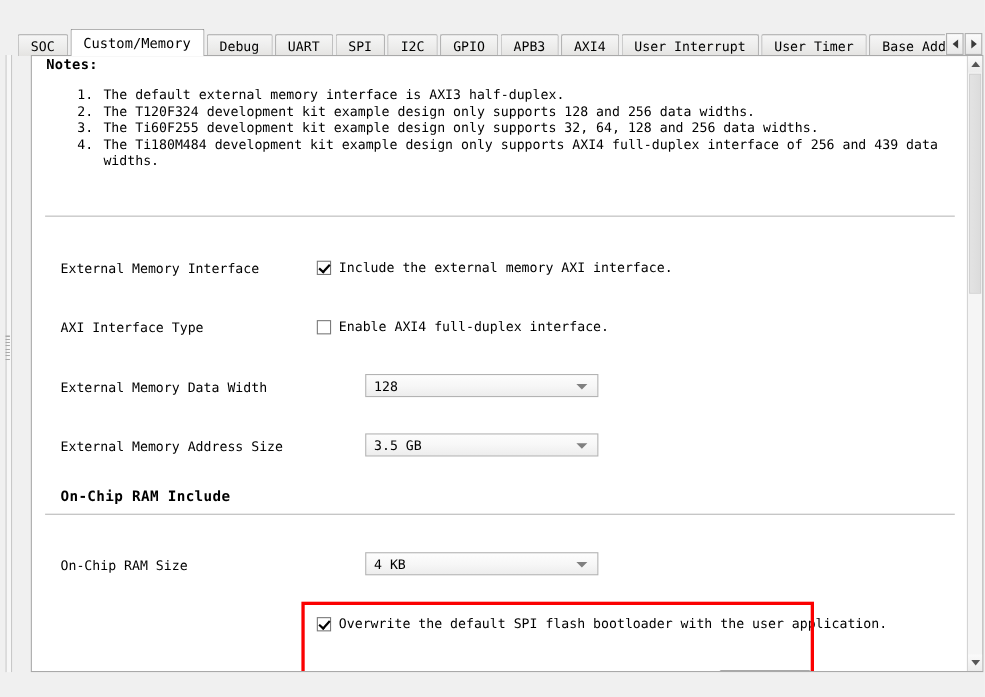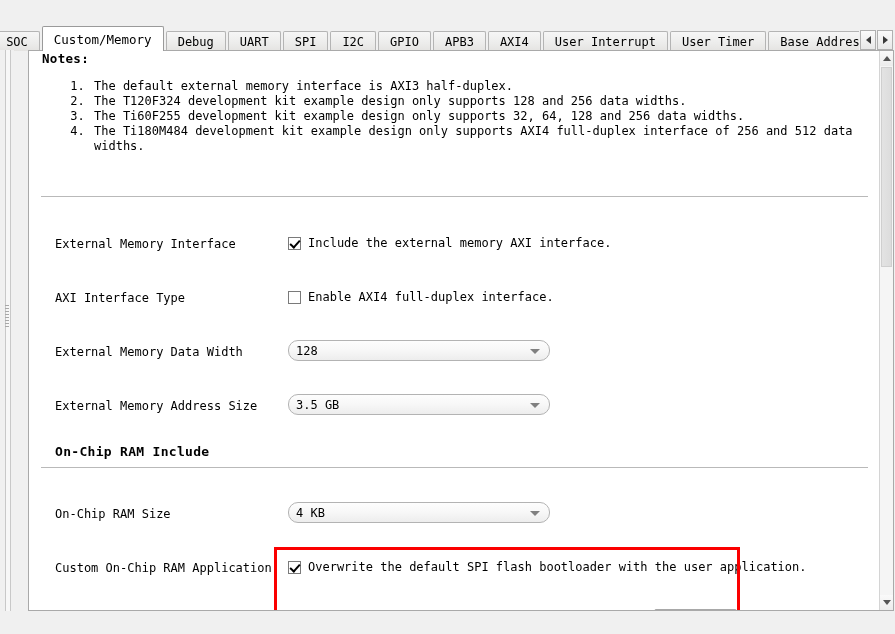--- a/index.html
+++ b/index.html
@@ -25,21 +25,20 @@
     display: flex;
     align-items: flex-end;
   }
   .tabs-wrap {
     display: flex;
     align-items: flex-end;
     height: 26px;
     overflow: hidden;
     flex: 1 1 auto;
     padding-left: 16px;
-    justify-content: center;
   }
   .tab {
     height: 20px;
     line-height: 20px;
     padding: 0 11px;
     margin-right: 2px;
     font-size: 12px;
     color: #000;
     background: linear-gradient(to bottom, #f6f6f6 0%, #ececeb 60%, #e4e3e1 100%);
     border: 1px solid #b4b4b4;
@@ -159,28 +158,29 @@
   }
   .cblabel {
     margin-left: 7px;
     font-size: 12px;
     color: #000;
     white-space: nowrap;
   }
 
   
   .combo {
-    width: 262px; height: 21px;
+    width: 212px; height: 21px;
     border: 1px solid #b3b3b3;
-    border-radius: 10px;
+    border-radius: 0;
     background: linear-gradient(to bottom, #fdfdfd 0%, #f7f7f7 50%, #ededed 100%);
     box-sizing: border-box;
     display: flex;
     align-items: center;
     position: relative;
+    margin-left: 44px;
   }
   .combo .val {
     font-size: 12px;
     color: #000;
     padding-left: 7px;
     white-space: nowrap;
   }
   .combo .arrow {
     position: absolute;
     right: 9px; top: 50%;
@@ -318,21 +318,21 @@
 
   <div class="panel">
     <div class="panel-inner">
 
       <div class="notes-title">Notes:</div>
 
       <ol class="notes">
         <li>The default external memory interface is AXI3 half-duplex.</li>
         <li>The T120F324 development kit example design only supports 128 and 256 data widths.</li>
         <li>The Ti60F255 development kit example design only supports 32, 64, 128 and 256 data widths.</li>
-        <li>The Ti180M484 development kit example design only supports AXI4 full-duplex interface of 256 and 512 data widths.</li>
+        <li>The Ti180M484 development kit example design only supports AXI4 full-duplex interface of 256 and 439 data widths.</li>
       </ol>
 
       <div class="divider" id="div1"></div>
 
       <div class="row-label" style="top:186px">External Memory Interface</div>
       <div class="row-ctl cbrow" style="top:185px">
         <span class="cbox checked"></span>
         <span class="cblabel">Include the external memory AXI interface.</span>
       </div>
 
@@ -362,21 +362,20 @@
       <div class="divider" id="div2"></div>
 
       <div class="row-label" style="top:456px">On-Chip RAM Size</div>
       <div class="row-ctl" style="top:451px">
         <div class="combo">
           <span class="val">4 KB</span>
           <span class="arrow"></span>
         </div>
       </div>
 
-      <div class="row-label" style="top:510px">Custom On-Chip RAM Application</div>
       <div class="row-ctl cbrow" style="top:509px">
         <span class="cbox checked"></span>
         <span class="cblabel">Overwrite the default SPI flash bootloader with the user application.</span>
       </div>
 
       <div class="row-ctl pathrow" style="top:558px">
         <div class="textfield">
           
         </div>
         <div class="browse-btn">Browse</div>

